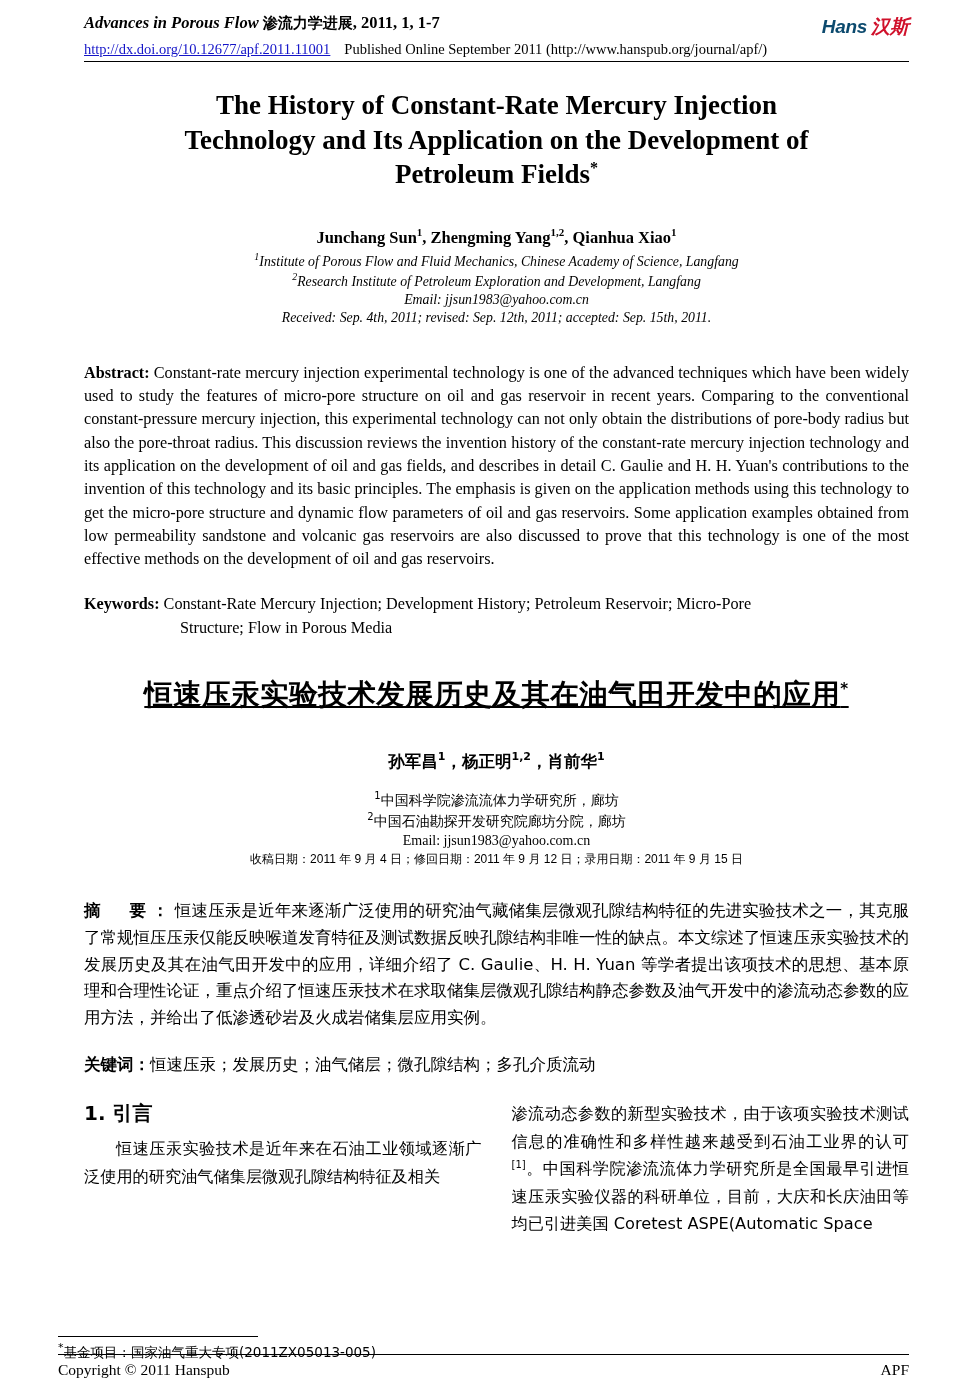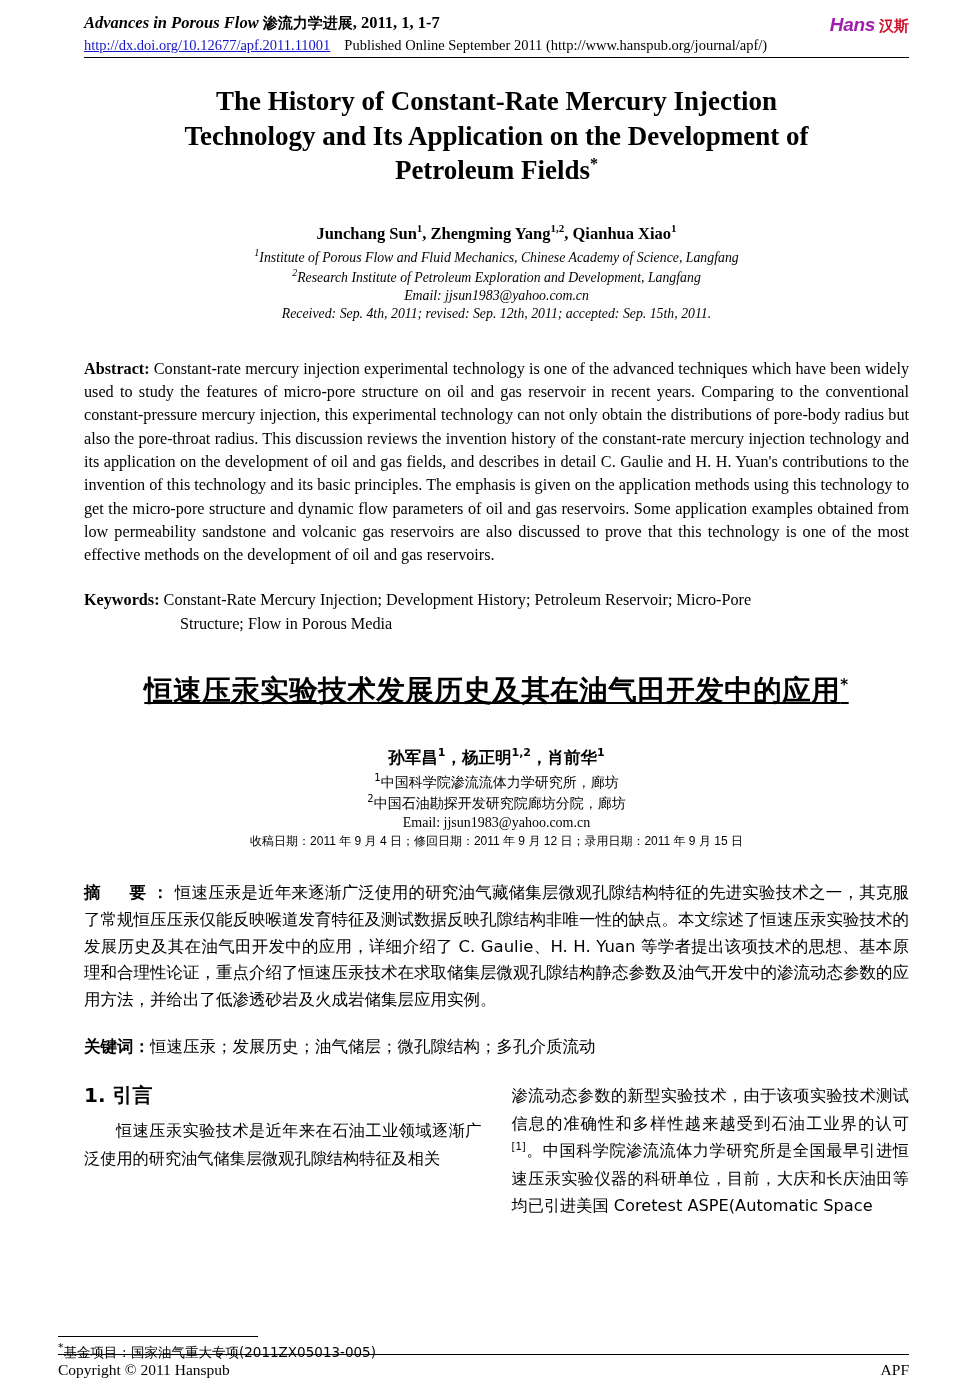--- a/index.html
+++ b/index.html
@@ -44,32 +44,33 @@
   }
   .journal-issue {
     font-weight: bold;
     font-style: normal;
   }
   .hans-logo {
     text-align: right;
     white-space: nowrap;
   }
   .hans-red {
-    color: #a21caf;
+    color: #0c4a6e;
     font-weight: bold;
     font-style: italic;
     font-family: "Liberation Sans", sans-serif;
     font-size: 19px;
     letter-spacing: -0.3px;
   }
   .hans-cn {
     color: #d0112b;
     font-weight: bold;
     font-family: "DejaVu Sans", sans-serif;
-    font-size: 15px;
+    font-size: 19px;
+    font-style: italic;
   }
   .doi-row {
     margin-top: 1px;
     font-size: 14.5px;
     line-height: 1.2;
   }
   .doi-link {
     color: #1414c8;
     text-decoration: underline;
   }
@@ -151,21 +152,21 @@
     font-family: "DejaVu Sans", sans-serif;
     font-weight: bold;
     font-size: 16.5px;
   }
   .cn-authors sup { font-size: 11px; }
   .cn-affil {
     text-align: center;
     font-family: "DejaVu Sans", sans-serif;
     font-size: 14px;
     line-height: 1.45;
-    margin-top: 2px;
+    margin-top: 16px;
   }
   .cn-affil sup { font-size: 10px; }
   .cn-email {
     text-align: center;
     font-family: "Liberation Serif", serif;
     font-size: 14px;
     line-height: 1.45;
   }
   .cn-dates {
     text-align: center;

